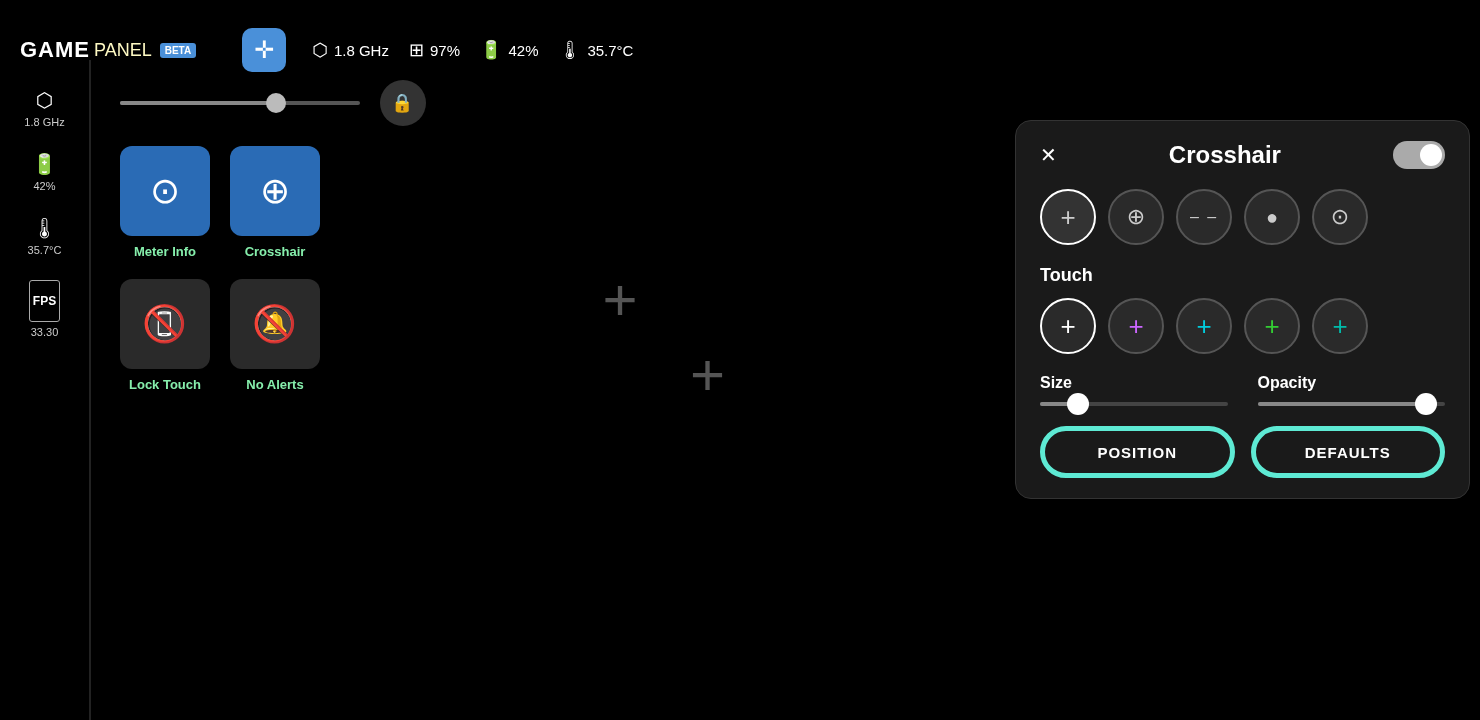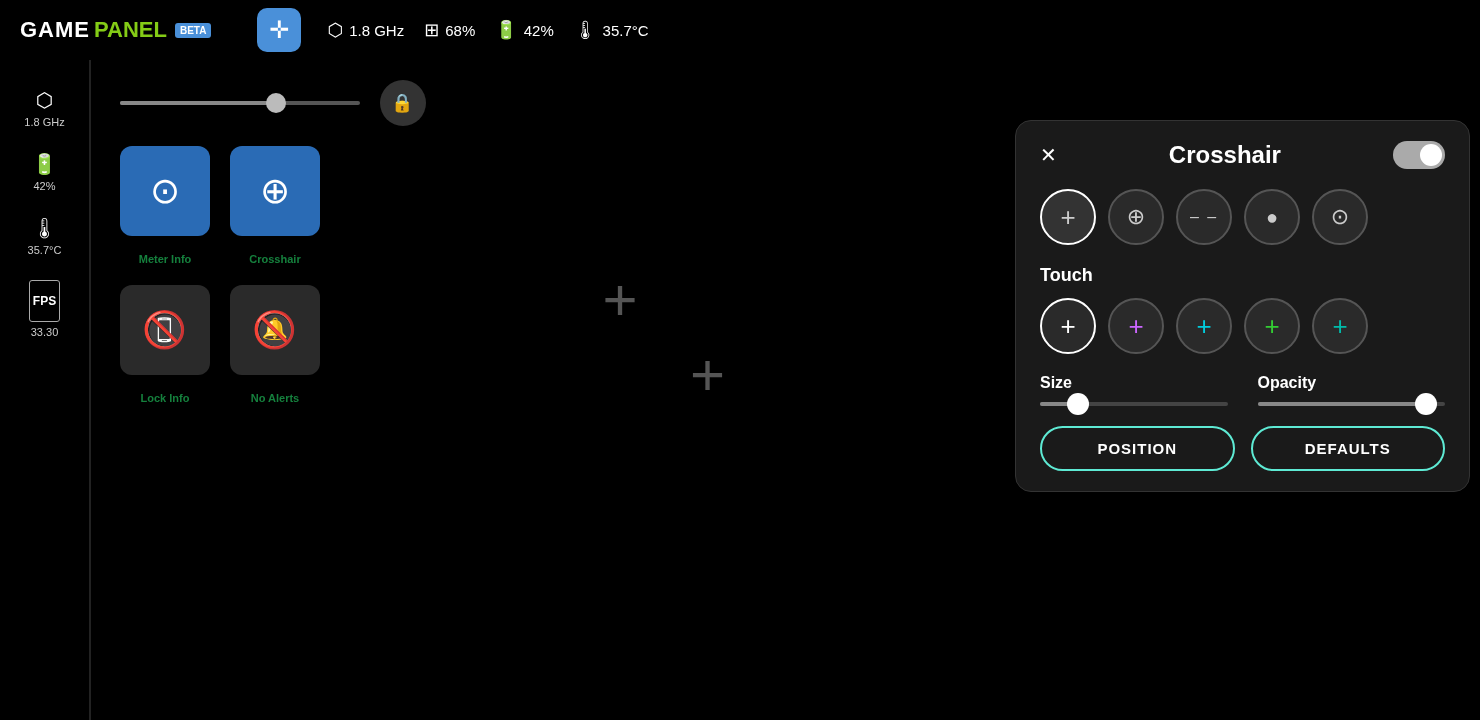--- a/index.html
+++ b/index.html
@@ -13,36 +13,37 @@
       position: relative;
     }
 
     
     .header {
       display: flex;
       align-items: center;
       padding: 12px 20px;
       gap: 16px;
       height: 60px;
+      margin-top: 20px;
     }
     .logo {
       display: flex;
       align-items: center;
       gap: 4px;
     }
     .logo-game {
       font-size: 22px;
       font-weight: 900;
       color: #fff;
       letter-spacing: 1px;
     }
     .logo-panel {
-      font-size: 22px;
-      font-weight: 700;
-      color: #84cc16;
+      font-size: 18px;
+      font-weight: 400;
+      color: #fef9c3;
     }
     .logo-beta {
       background: #4a90d9;
       color: #fff;
       font-size: 10px;
       font-weight: 700;
       padding: 2px 5px;
       border-radius: 3px;
       margin-left: 4px;
     }
@@ -180,25 +181,24 @@
       height: 90px;
       border-radius: 12px;
       display: flex;
       align-items: center;
       justify-content: center;
       font-size: 32px;
     }
     .widget-box.blue { background: #2a6bb5; }
     .widget-box.dark { background: #2a2a2a; }
     .widget-label {
-      font-size: 11px;
+      font-size: 13px;
       font-weight: 700;
-      color: #15803d;
+      color: #86efac;
       text-align: center;
-      margin-top: 9px;
     }
 
     
     .add-button {
       position: absolute;
       left: 620px;
       top: 320px;
       font-size: 52px;
       color: #555;
       cursor: pointer;
@@ -343,23 +343,23 @@
       background: #fff;
       border-radius: 50%;
     }
 
     .panel-buttons {
       display: flex;
       gap: 16px;
     }
     .panel-btn {
       flex: 1;
-      height: 45px;
+      height: 52px;
       border-radius: 26px;
-      border: 2px solid #5eead4;
+      border: 5px solid #5eead4;
       background: transparent;
       color: #fff;
       font-size: 15px;
       font-weight: 700;
       letter-spacing: 1px;
       cursor: pointer;
       display: flex;
       align-items: center;
       justify-content: center;
     }
@@ -388,21 +388,21 @@
     <span style="font-size:24px;">✛</span>
   </div>
 
   <div class="stats">
     <div class="stat-item">
       <span class="stat-icon">⬡</span>
       <span>1.8 GHz</span>
     </div>
     <div class="stat-item">
       <span class="stat-icon">⊞</span>
-      <span>68%</span>
+      <span>97%</span>
     </div>
     <div class="stat-item">
       <span class="stat-icon">🔋</span>
       <span>42%</span>
     </div>
     <div class="stat-item">
       <span class="stat-icon">🌡</span>
       <span>35.7°C</span>
     </div>
   </div>
@@ -454,21 +454,21 @@
       <div class="widget-box blue">
         <span style="font-size:36px;">⊕</span>
       </div>
       <span class="widget-label">Crosshair</span>
     </div>
 
     <div class="widget-item">
       <div class="widget-box dark">
         <span style="font-size:36px;">📵</span>
       </div>
-      <span class="widget-label">Lock Info</span>
+      <span class="widget-label">Lock Touch</span>
     </div>
 
     <div class="widget-item">
       <div class="widget-box dark">
         <span style="font-size:36px;">🔕</span>
       </div>
       <span class="widget-label">No Alerts</span>
     </div>
   </div>
 

